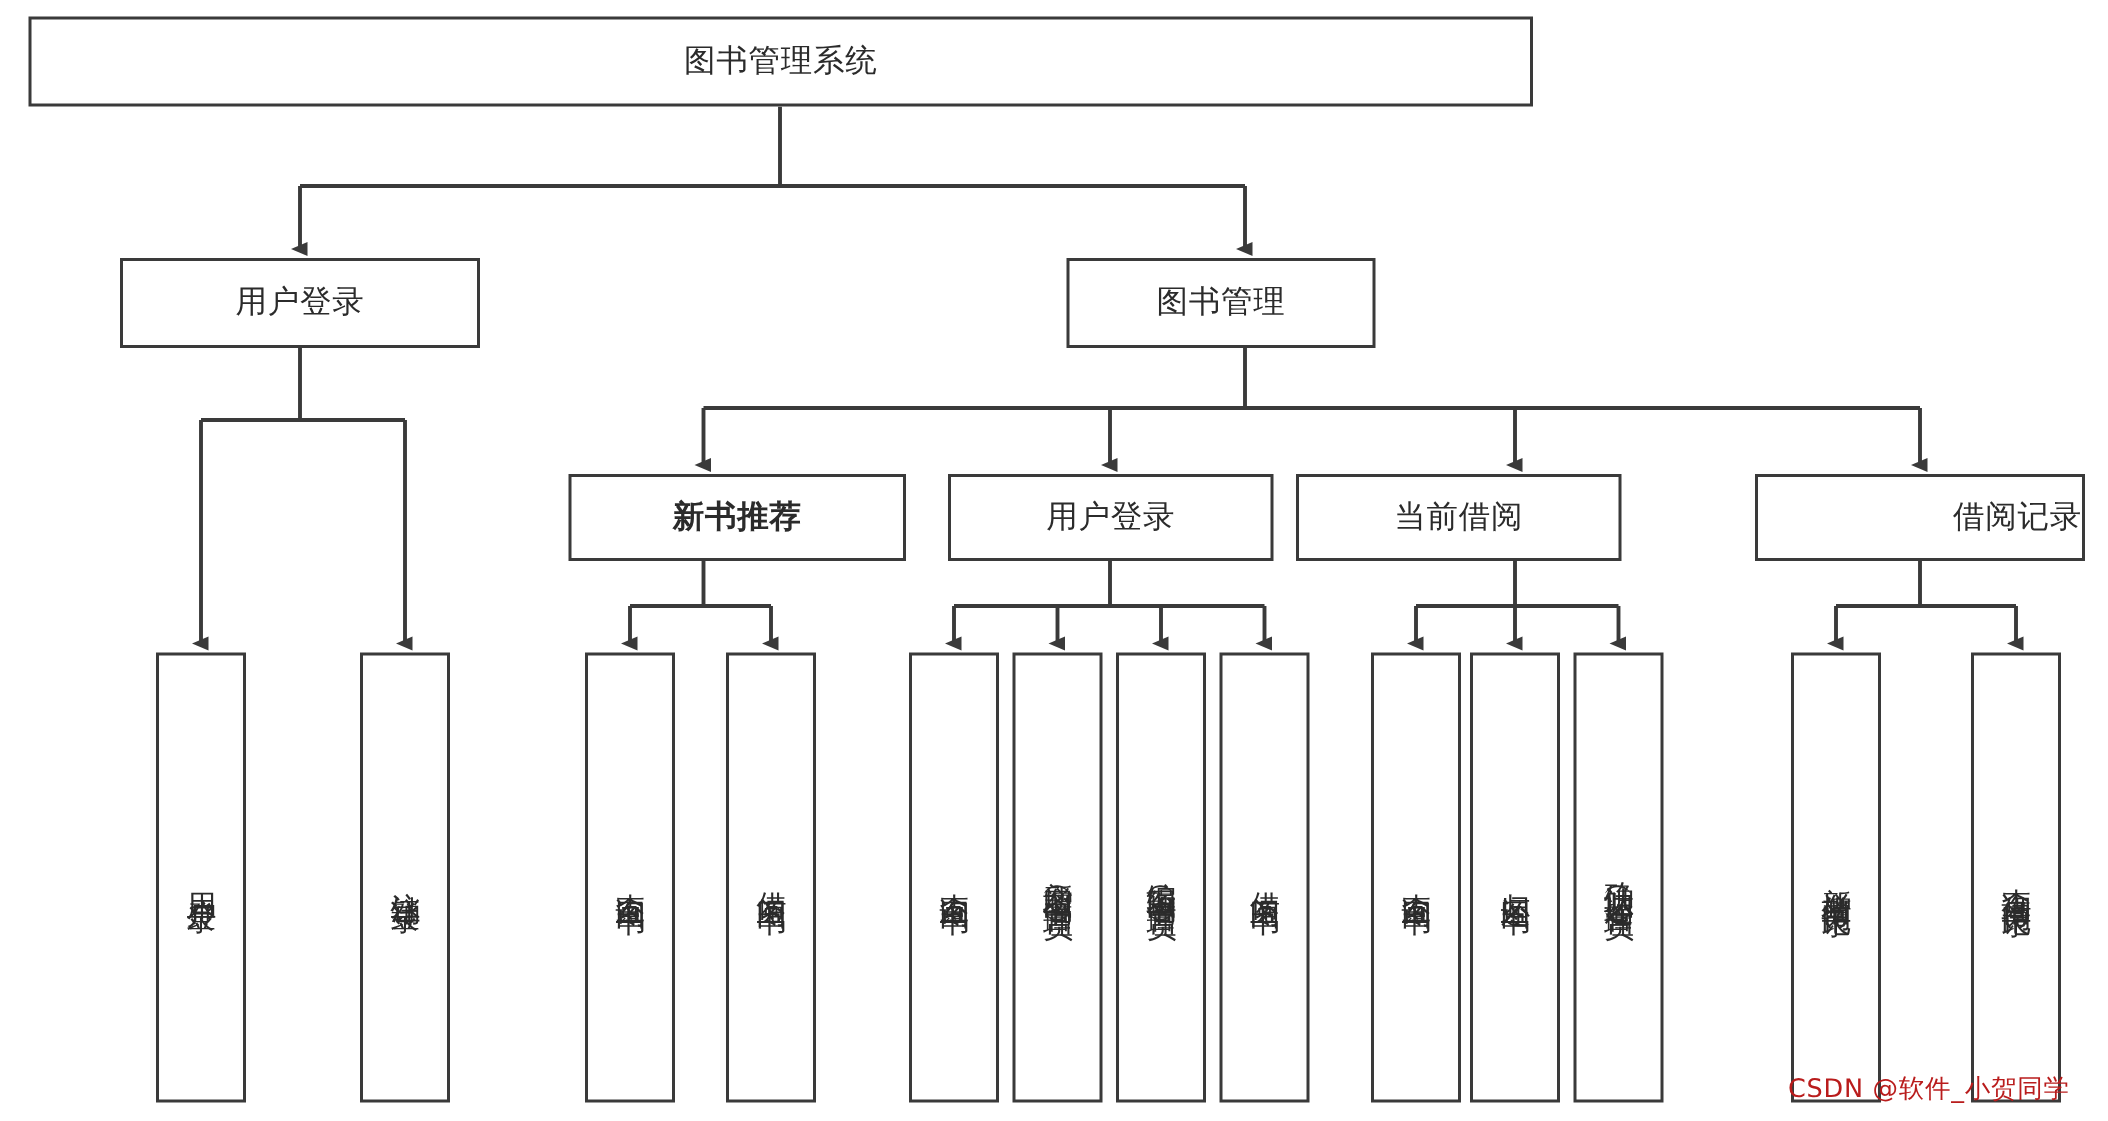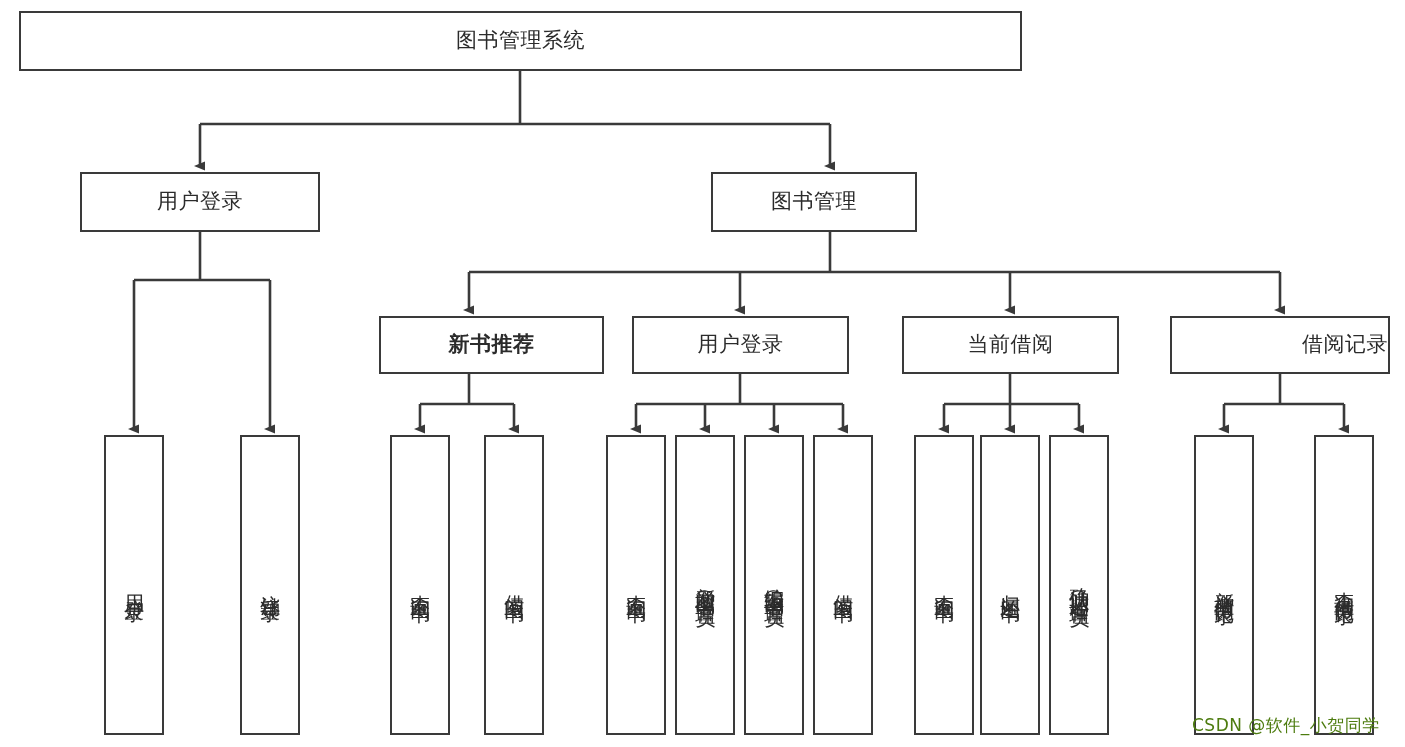--- a/index.html
+++ b/index.html
@@ -52,21 +52,21 @@
     line-height: 1.18;
     text-align: center;
     white-space: nowrap;
   }
   .leaf-box .node-label-v {
     font-size: 20px;
   }
   #watermark {
     position: absolute;
     font-size: 17px;
-    color: #4d7c0f;
+    color: #b91c1c;
     white-space: nowrap;
     letter-spacing: 0.5px;
     pointer-events: none;
   }
 </style>
 </head>
 <body>
 
 <div id="canvas">
 
@@ -139,21 +139,21 @@
   </div>
 
   <div class="node-box" style="left:379px; top:316px; width:225px; height:58px;font-weight:bold;">
     <span class="node-label-h">新书推荐</span>
   </div>
 
   <div class="node-box" style="left:632px; top:316px; width:217px; height:58px;">
     <span class="node-label-h">用户登录</span>
   </div>
 
-  <div class="node-box" style="left:902px; top:316px; width:217px; height:58px;">
+  <div class="node-box" style="left:864px; top:316px; width:217px; height:58px;">
     <span class="node-label-h">当前借阅</span>
   </div>
 
   <div class="node-box" style="left:1170px; top:316px; width:220px; height:58px;justify-content:flex-end;">
     <span class="node-label-h">借阅记录</span>
   </div>
 
   <div class="node-box leaf-box" style="left:104px; top:435px; width:60px; height:300px;">
     <span class="node-label-v">用户登录</span>
   </div>

